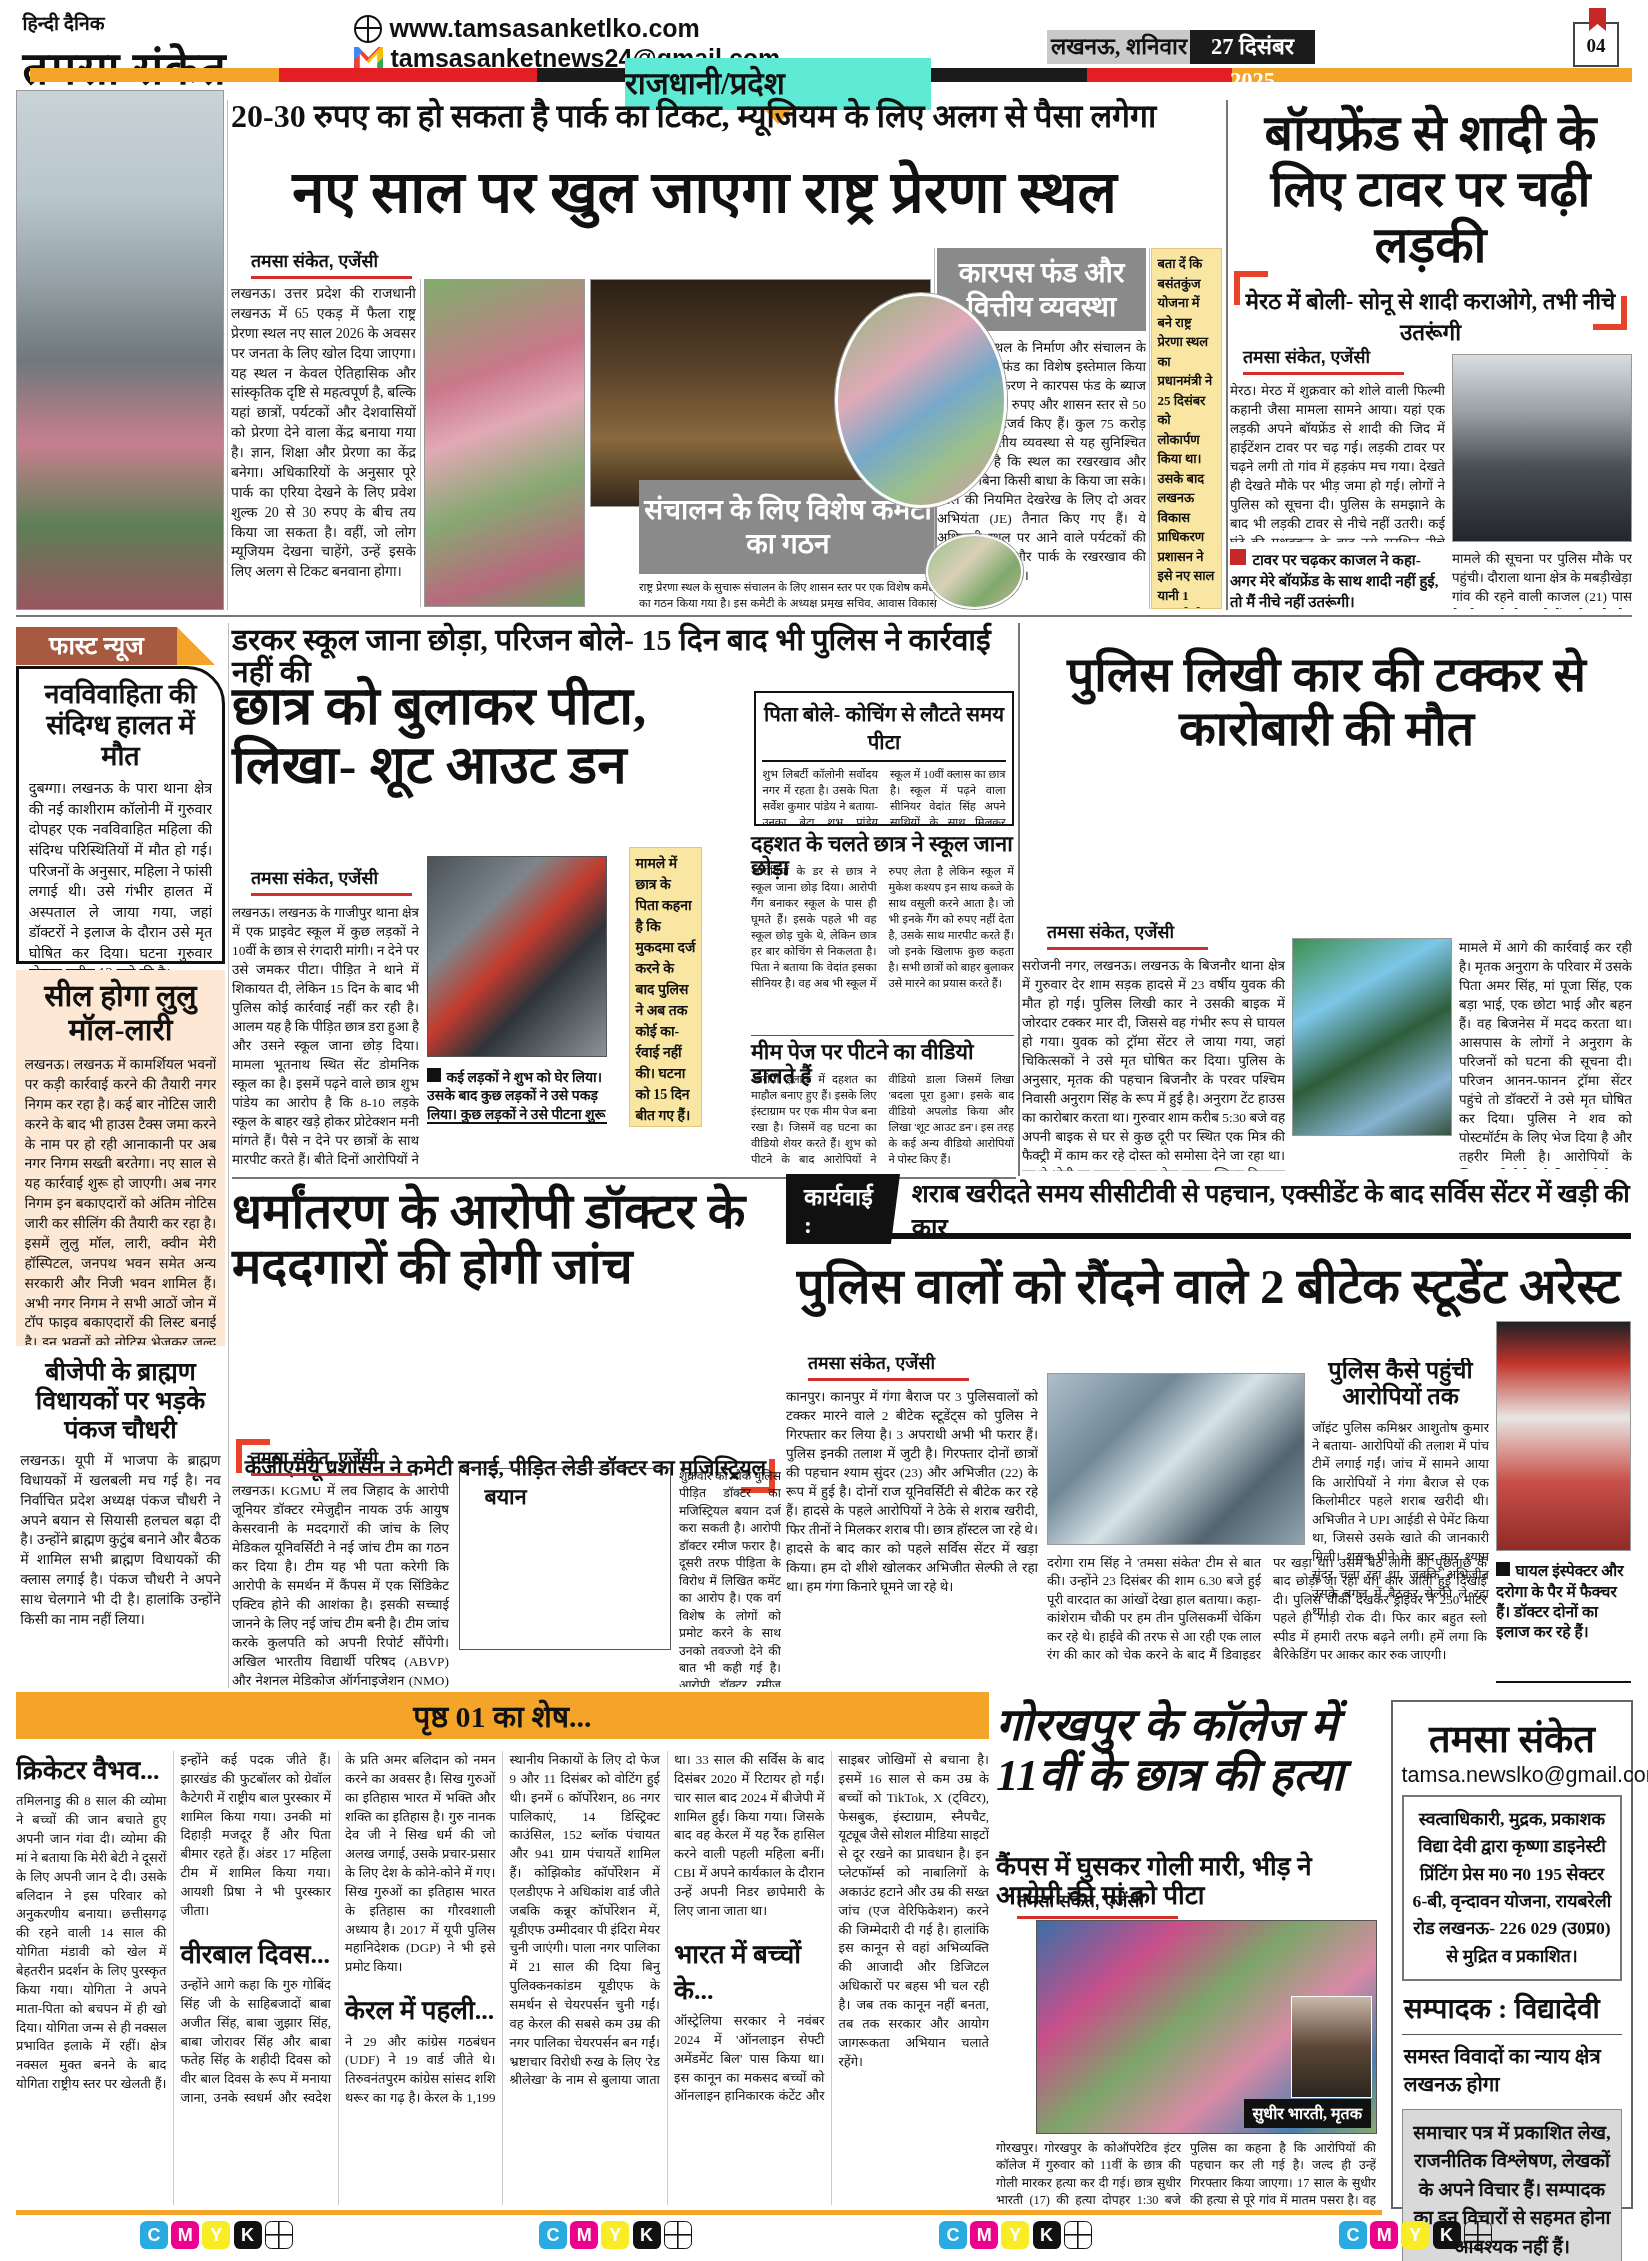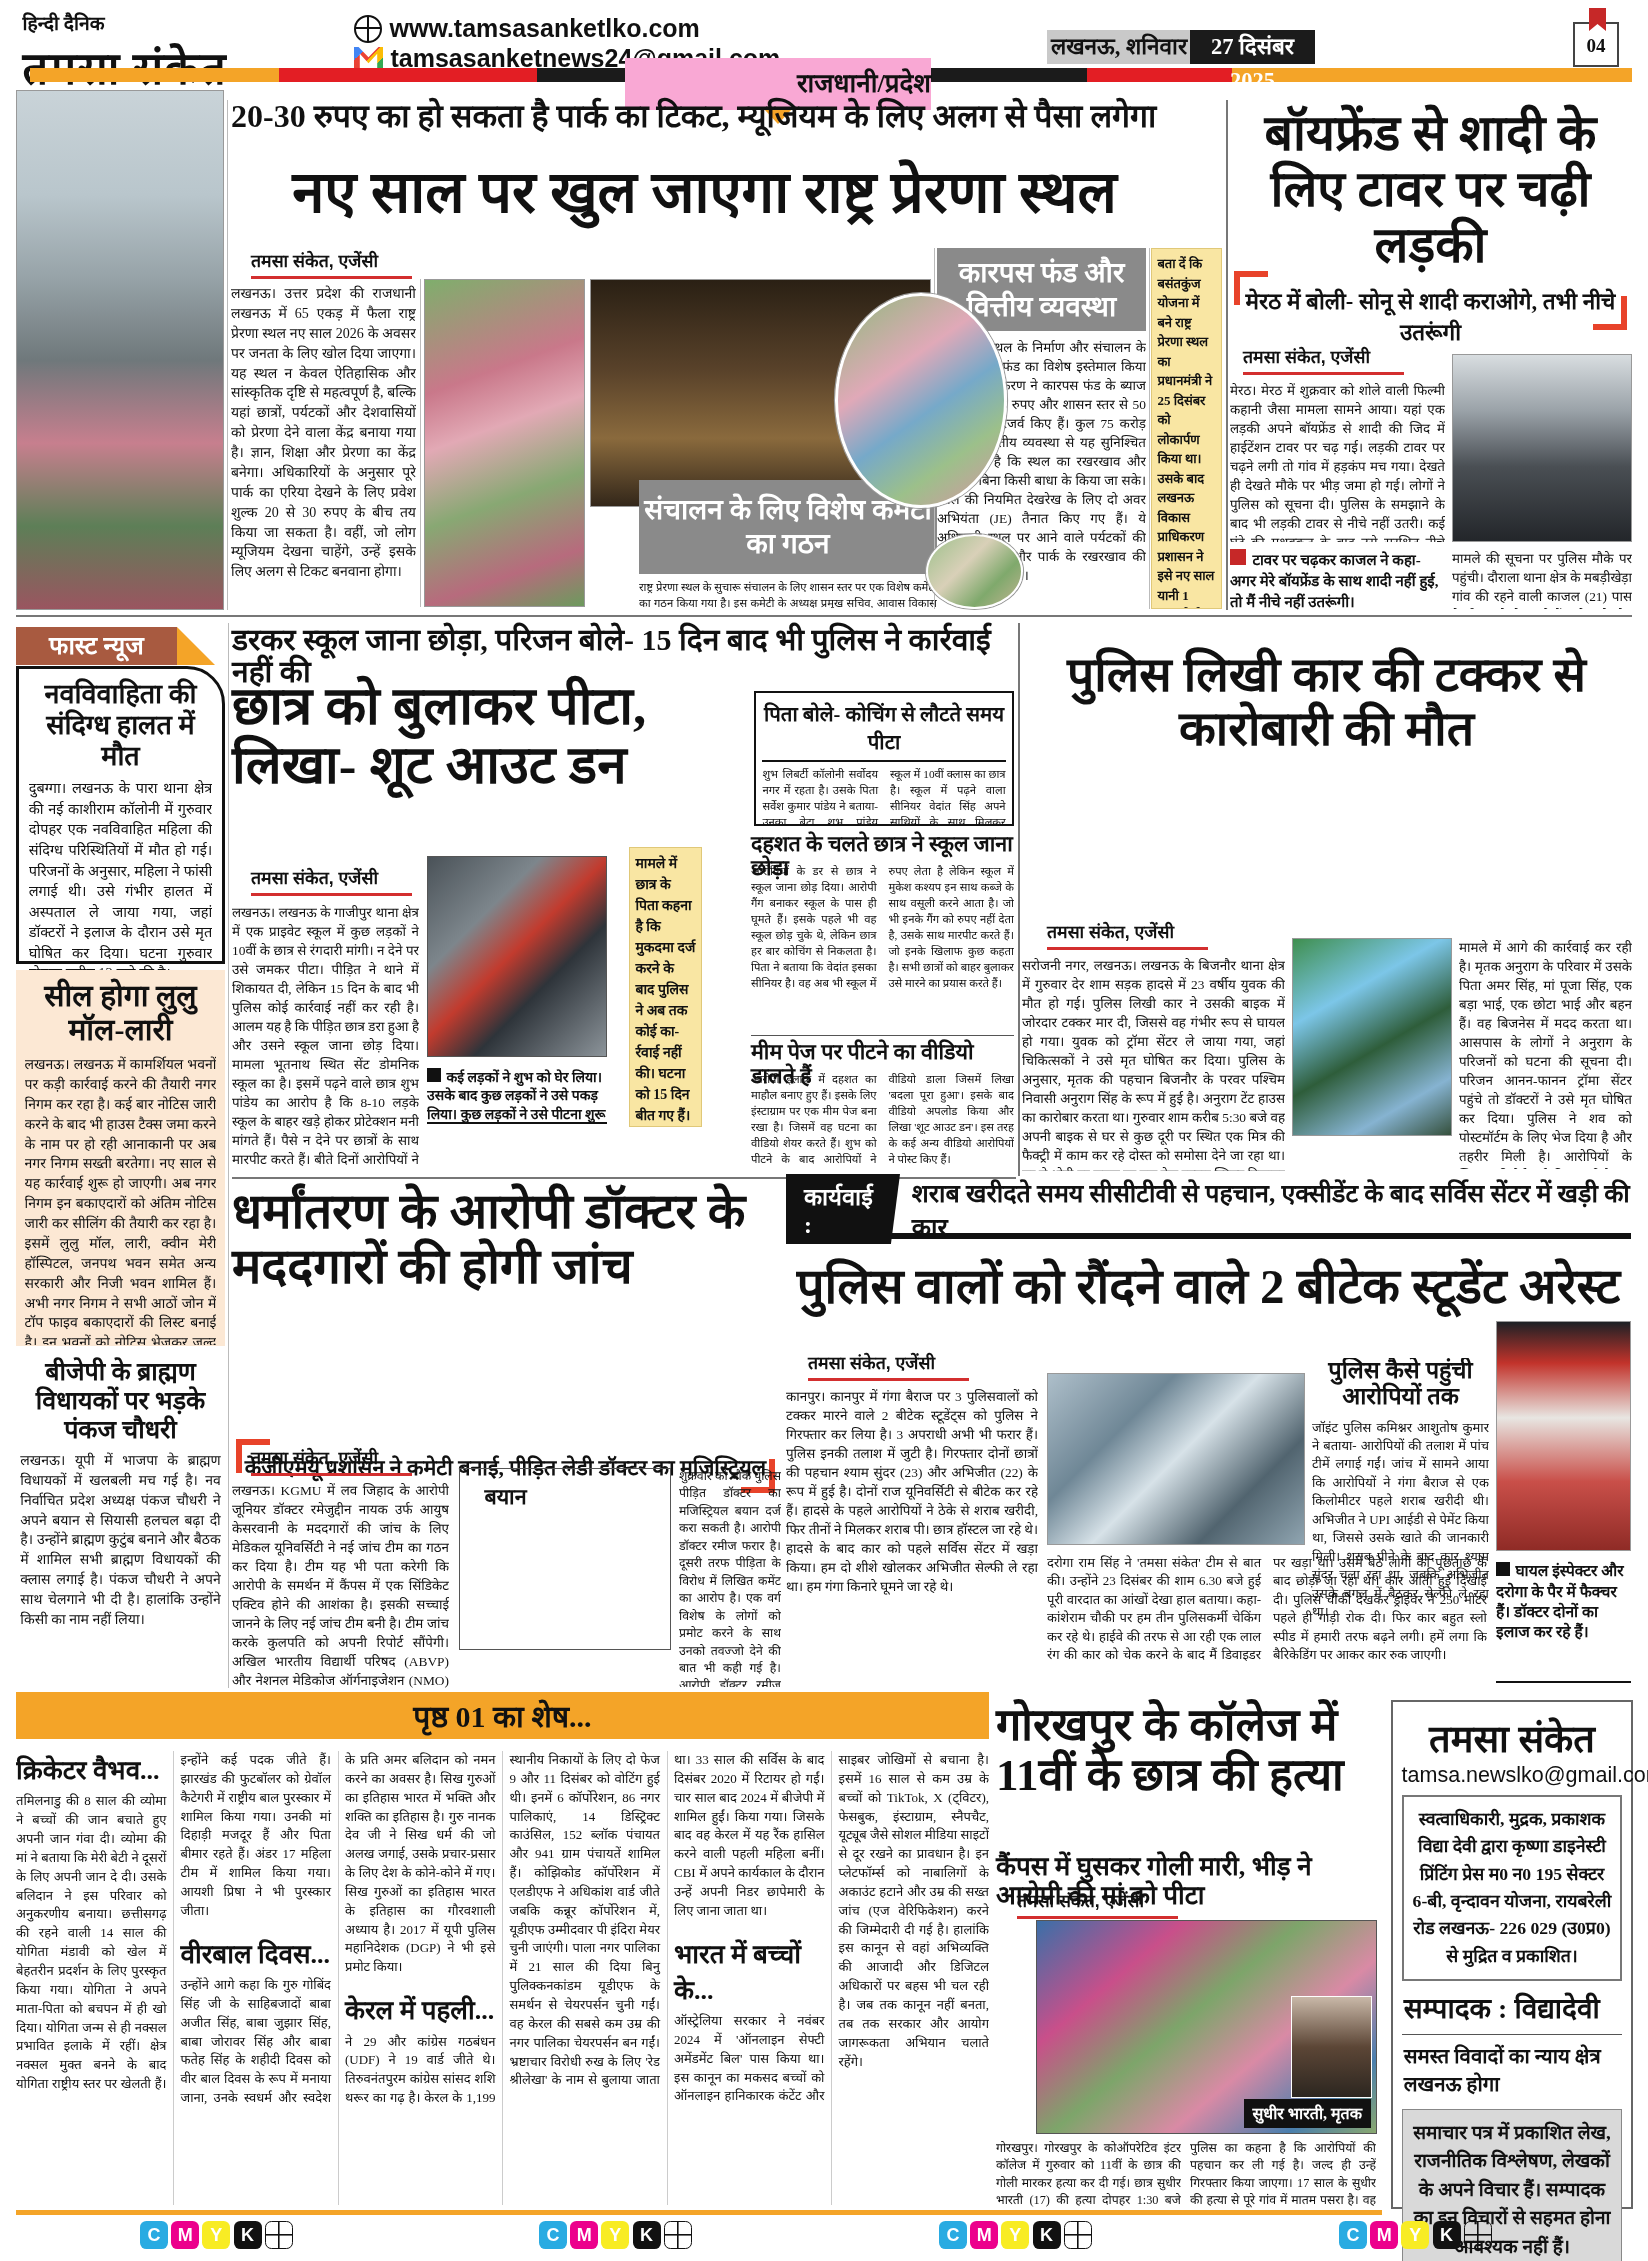--- a/index.html
+++ b/index.html
@@ -13,21 +13,21 @@
   .masthead { font-size:45px; font-weight:bold; letter-spacing:1.1px; }
   .hdr-row { display:flex; align-items:center; gap:7.5px; font-weight:bold; font-size:25px; font-family:"Liberation Sans",sans-serif; }
   .globe { width:28px; height:28px; border:2.1px solid #111; border-radius:50%;
            background: linear-gradient(#111,#111) center/100% 2.1px no-repeat,
                        linear-gradient(#111,#111) center/2.1px 100% no-repeat,
                        radial-gradient(circle at center, transparent 60%, transparent 60%);
            position:relative; }
   .gmail { width:29px; height:23.6px; position:relative; background:linear-gradient(135deg,#4285F4 0 25%,#EA4335 25% 50%,#FBBC05 50% 75%,#34A853 75% 100%); clip-path:polygon(0 0,15% 0,50% 45%,85% 0,100% 0,100% 100%,80% 100%,80% 30%,50% 70%,20% 30%,20% 100%,0 100%); }
   .colorbar { display:flex; height:14px; }
   .colorbar div { height:100%; }
-  .sec-tab { background:#f9a8d4; text-align:right; font-weight:bold; font-size:26px; line-height:52px; }
+  .sec-tab { background:#5eead4; text-align:left; font-weight:bold; font-size:31px; line-height:52px; }
   .sec-tab:after { content:""; position:absolute; left:50%; bottom:-14px; margin-left:-14px;
                    border-left:14px solid transparent; border-right:14px solid transparent; border-top:15px solid #F4A428; }
   .city-box { background:#C9C9C9; text-align:center; font-weight:bold; font-size:22.5px; line-height:34px; }
   .date-box { background:#1b1b1b; color:#fff; text-align:center; font-weight:bold; font-size:22.5px; line-height:34px; }
   .page-box { border:2.1px solid #444; background:#fff; text-align:center; font-weight:bold; font-size:19px; line-height:43px; }
   .ribbon { position:absolute; left:14px; top:-16px; width:17px; height:23.6px; background:#C62828;
             clip-path:polygon(0 0,100% 0,100% 100%,50% 70%,0 100%); }
 
   
   .kicker { font-weight:bold; font-size:32px; line-height:1.05; }
@@ -246,21 +246,21 @@
     <h3>क्रिकेटर वैभव...</h3>
     <p>तमिलनाडु की 8 साल की व्योमा ने बच्चों की जान बचाते हुए अपनी जान गंवा दी। व्योमा की मां ने बताया कि मेरी बेटी ने दूसरों के लिए अपनी जान दे दी। उसके बलिदान ने इस परिवार को अनुकरणीय बनाया। छत्तीसगढ़ की रहने वाली 14 साल की योगिता मंडावी को खेल में बेहतरीन प्रदर्शन के लिए पुरस्कृत किया गया। योगिता ने अपने माता-पिता को बचपन में ही खो दिया। योगिता जन्म से ही नक्सल प्रभावित इलाके में रहीं। क्षेत्र नक्सल मुक्त बनने के बाद योगिता राष्ट्रीय स्तर पर खेलती हैं। इन्होंने कई पदक जीते हैं। झारखंड की फुटबॉलर को ग्रेवॉल कैटेगरी में राष्ट्रीय बाल पुरस्कार में शामिल किया गया। उनकी मां दिहाड़ी मजदूर हैं और पिता बीमार रहते हैं। अंडर 17 महिला टीम में शामिल किया गया। आयशी प्रिषा ने भी पुरस्कार जीता।</p>
     <h3>वीरबाल दिवस...</h3>
     <p>उन्होंने आगे कहा कि गुरु गोबिंद सिंह जी के साहिबजादों बाबा अजीत सिंह, बाबा जुझार सिंह, बाबा जोरावर सिंह और बाबा फतेह सिंह के शहीदी दिवस को वीर बाल दिवस के रूप में मनाया जाना, उनके स्वधर्म और स्वदेश के प्रति अमर बलिदान को नमन करने का अवसर है। सिख गुरुओं का इतिहास भारत में भक्ति और शक्ति का इतिहास है। गुरु नानक देव जी ने सिख धर्म की जो अलख जगाई, उसके प्रचार-प्रसार के लिए देश के कोने-कोने में गए। सिख गुरुओं का इतिहास भारत के इतिहास का गौरवशाली अध्याय है। 2017 में यूपी पुलिस महानिदेशक (DGP) ने भी इसे प्रमोट किया।</p>
     <h3>केरल में पहली...</h3>
     <p>ने 29 और कांग्रेस गठबंधन (UDF) ने 19 वार्ड जीते थे। तिरुवनंतपुरम कांग्रेस सांसद शशि थरूर का गढ़ है। केरल के 1,199 स्थानीय निकायों के लिए दो फेज 9 और 11 दिसंबर को वोटिंग हुई थी। इनमें 6 कॉर्पोरेशन, 86 नगर पालिकाएं, 14 डिस्ट्रिक्ट काउंसिल, 152 ब्लॉक पंचायत और 941 ग्राम पंचायतें शामिल हैं। कोझिकोड कॉर्पोरेशन में एलडीएफ ने अधिकांश वार्ड जीते जबकि कन्नूर कॉर्पोरेशन में, यूडीएफ उम्मीदवार पी इंदिरा मेयर चुनी जाएंगी। पाला नगर पालिका में 21 साल की दिया बिनु पुलिक्कनकांडम यूडीएफ के समर्थन से चेयरपर्सन चुनी गईं। वह केरल की सबसे कम उम्र की नगर पालिका चेयरपर्सन बन गईं। भ्रष्टाचार विरोधी रुख के लिए 'रेड श्रीलेखा' के नाम से बुलाया जाता था। 33 साल की सर्विस के बाद दिसंबर 2020 में रिटायर हो गईं। चार साल बाद 2024 में बीजेपी में शामिल हुईं। किया गया। जिसके बाद वह केरल में यह रैंक हासिल करने वाली पहली महिला बनीं। CBI में अपने कार्यकाल के दौरान उन्हें अपनी निडर छापेमारी के लिए जाना जाता था।</p>
     <h3>भारत में बच्चों के...</h3>
     <p>ऑस्ट्रेलिया सरकार ने नवंबर 2024 में 'ऑनलाइन सेफ्टी अमेंडमेंट बिल' पास किया था। इस कानून का मकसद बच्चों को ऑनलाइन हानिकारक कंटेंट और साइबर जोखिमों से बचाना है। इसमें 16 साल से कम उम्र के बच्चों को TikTok, X (ट्विटर), फेसबुक, इंस्टाग्राम, स्नैपचैट, यूट्यूब जैसे सोशल मीडिया साइटों से दूर रखने का प्रावधान है। इन प्लेटफॉर्म्स को नाबालिगों के अकाउंट हटाने और उम्र की सख्त जांच (एज वेरिफिकेशन) करने की जिम्मेदारी दी गई है। हालांकि इस कानून से वहां अभिव्यक्ति की आजादी और डिजिटल अधिकारों पर बहस भी चल रही है। जब तक कानून नहीं बनता, तब तक सरकार और आयोग जागरूकता अभियान चलाते रहेंगे।</p>
   </div>
 
-  <div class="abs headline" style="left:996px; top:1700px; width:381px; font-size:45px;">गोरखपुर के कॉलेज में 11वीं के छात्र की हत्या</div>
+  <div class="abs headline" style="left:996px; top:1700px; width:381px; font-size:45px;font-style:italic;">गोरखपुर के कॉलेज में 11वीं के छात्र की हत्या</div>
   <div class="abs sec-head" style="left:996px; top:1853px; width:381px; font-size:26px;">कैंपस में घुसकर गोली मारी, भीड़ ने आरोपी की मां को पीटा</div>
   <div class="abs byline" style="left:1017px; top:1888px; width:161px;">तमसा संकेत, एजेंसी</div>
   <div class="abs photo" style="left:1036px; top:1920px; width:341px; height:214px; border:1.6px solid #555; background:linear-gradient(140deg,#3a6fa8 0%,#c94f8a 25%,#7da56a 45%,#d98aa5 65%,#4a7fae 85%,#8aa86f 100%);">
     <div style="position:absolute; right:5.4px; bottom:5.4px; background:#111; color:#fff; font-weight:bold; font-size:16px; padding:3.2px 8.6px;">सुधीर भारती, मृतक</div>
     <div style="position:absolute; right:4.3px; bottom:35px; width:81px; height:102px; background:linear-gradient(180deg,#c9b8a8 0%,#5c4636 50%,#2c2620 100%); border:1.6px solid #fff;"></div>
   </div>
   <div class="abs body-txt" style="left:996px; top:2140px; width:185px; height:69px; font-size:12.3px;">गोरखपुर। गोरखपुर के कोऑपरेटिव इंटर कॉलेज में गुरुवार को 11वीं के छात्र की गोली मारकर हत्या कर दी गई। छात्र सुधीर भारती (17) की हत्या दोपहर 1:30 बजे कॉलेज के मैदान में की गई। इस दौरान बाइक से तीन बदमाश आए। सुधीर को देखते ही फायरिंग कर दी। एक गोली सुधीर के सीने में लगी, जिससे उसकी मौके पर ही मौत हो गई। घटना के बाद कॉलेज में हड़कंप मच गया।</div>
   <div class="abs body-txt" style="left:1190px; top:2140px; width:186px; height:69px; font-size:12.3px;">पुलिस का कहना है कि आरोपियों की पहचान कर ली गई है। जल्द ही उन्हें गिरफ्तार किया जाएगा। 17 साल के सुधीर की हत्या से पूरे गांव में मातम पसरा है। वह तीन दिन पहले ही अपने गांव से गोरखपुर पढ़ाई के लिए आया था। घटना के बाद से पूरे परिवार का रो-रोकर बुरा हाल है।</div>
 
   <div class="abs imprint" style="left:1391px; top:1700px; width:242px; height:509px;">

